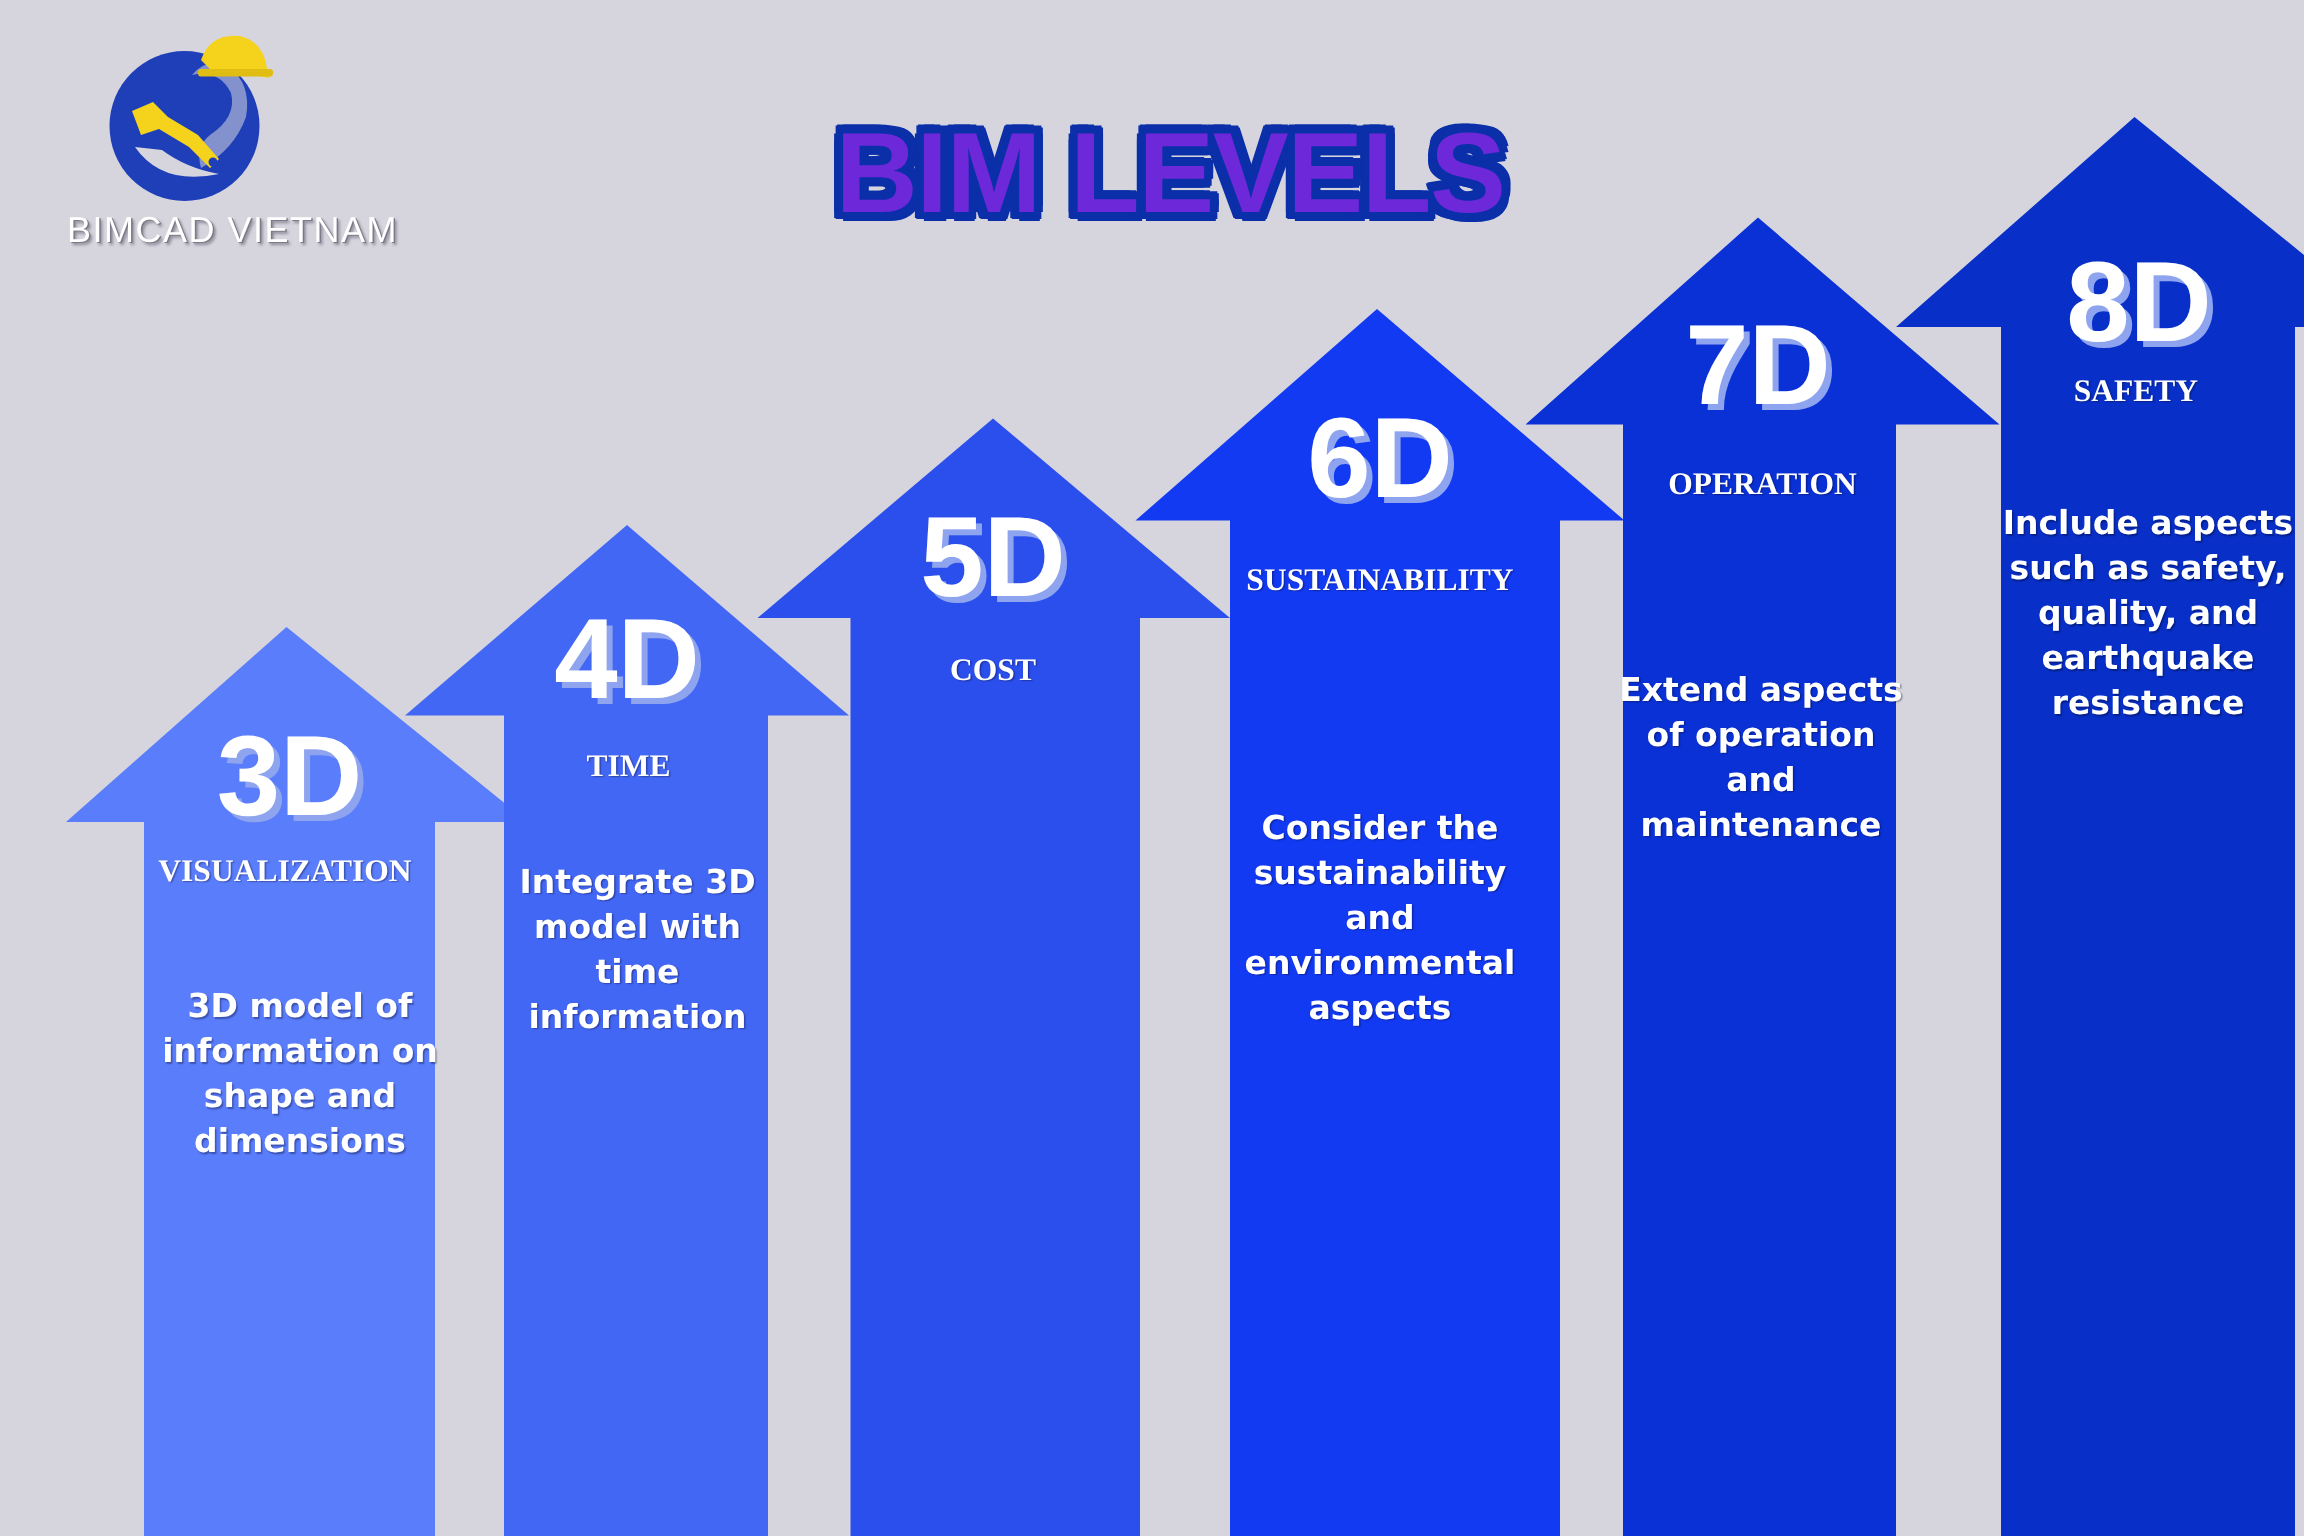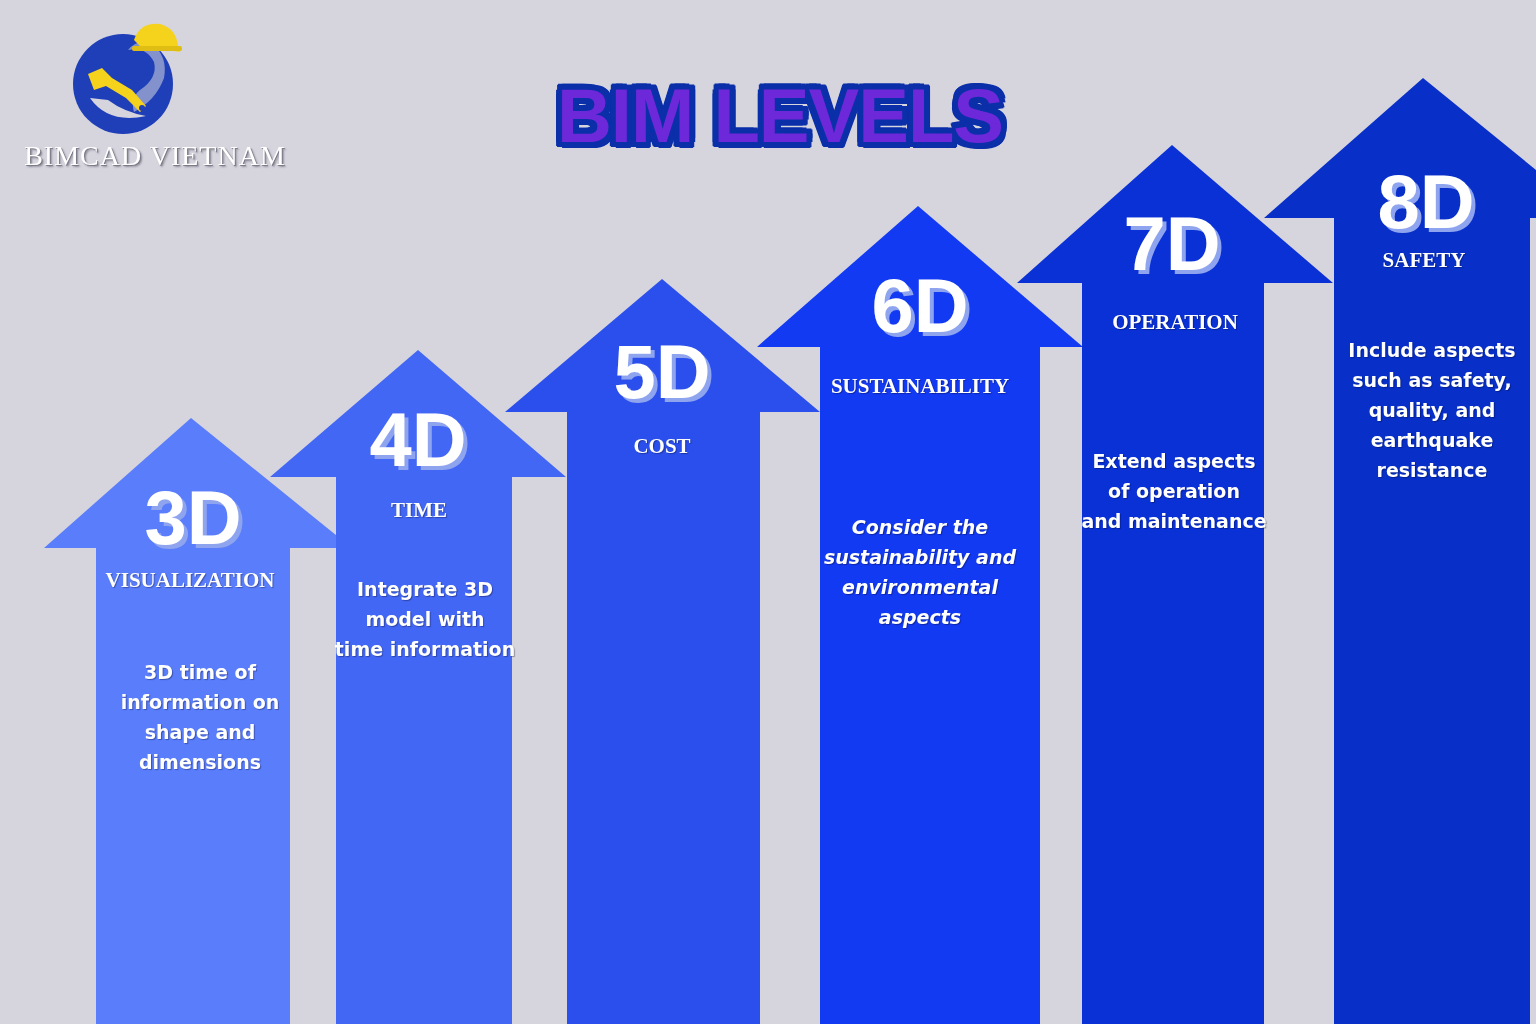--- a/index.html
+++ b/index.html
@@ -8,21 +8,21 @@
     background: #d6d5de;
     position: relative;
     font-family: "DejaVu Sans", "Liberation Sans", sans-serif;
   }
   #stage { position: absolute; left: 0; top: 0; width: 1536px; height: 1024px; }
   svg.arrows { position: absolute; left: 0; top: 0; }
   .logo { position: absolute; left: 10px; top: 20px; width: 290px; height: 160px; }
   .logo-mark { position: absolute; left: 58px; top: 0; width: 120px; height: 120px; }
   .logo-text {
     position: absolute; left: 0; top: 120px; width: 290px; text-align: center;
-    color: #ffffff; font-family: Liberation Serif, serif; font-size: 28px;
+    color: #ffffff; font-family: Liberation Sans, sans-serif; font-size: 24px;
     letter-spacing: 1px; font-weight: normal;
     text-shadow: 1px 1px 0 #7a7a88, 2px 2px 2px #8a8a96;
   }
   .title {
     position: absolute; left: 530px; top: 72px; width: 500px; text-align: center;
     font-family: "Liberation Sans", sans-serif; font-weight: bold; font-size: 76px;
     color: #6d28d9; letter-spacing: -1px;
     -webkit-text-stroke: 0;
     text-shadow:
       -5px -5px 0 #0a2fa8, 5px -5px 0 #0a2fa8, -5px 5px 0 #0a2fa8, 5px 5px 0 #0a2fa8,
@@ -32,21 +32,21 @@
   .lvl { position: absolute; text-align: center; color: #ffffff; }
   .lvl .code {
     font-family: "Liberation Sans", sans-serif; font-weight: bold; font-size: 76px; line-height: 1;
     text-shadow: 4px 4px 0 #8fa4ee;
   }
   .lvl .name {
     font-family: Liberation Serif, serif; font-weight: bold; font-size: 21px; line-height: 1;
     text-shadow: 1px 1px 1px rgba(0,0,30,0.35);
   }
   .lvl .desc {
-    font-family: "DejaVu Sans", sans-serif; font-weight: bold; font-size: 19px; line-height: 30px;
+    font-family: "DejaVu Sans", sans-serif; font-weight: bold; font-size: 22px; line-height: 30px;
     text-shadow: 1px 1px 1px rgba(0,0,30,0.35);
   }
 </style>
 </head>
 <body>
 
 <div id="stage">
 
   <svg class="arrows" width="1536" height="1024" viewBox="0 0 1536 1024">
     <polygon points="191,418 352,548 290,548 290,1024 96,1024 96,548 44,548" fill="#5a7dfc"></polygon>
@@ -73,21 +73,21 @@
 
   <div class="title">BIM LEVELS</div>
 
   <div class="lvl" style="left:96px; top:480px; width:194px;">
     <div class="code">3D</div>
   </div>
   <div class="lvl" style="left:60px; top:570px; width:260px;">
     <div class="name">VISUALIZATION</div>
   </div>
   <div class="lvl" style="left:100px; top:657px; width:200px;">
-    <div class="desc">3D time of</div>
+    <div class="desc">3D model of</div>
     <div class="desc">information on</div>
     <div class="desc">shape and</div>
     <div class="desc">dimensions</div>
   </div>
 
   <div class="lvl" style="left:320px; top:402px; width:196px;">
     <div class="code">4D</div>
   </div>
   <div class="lvl" style="left:336px; top:500px; width:166px;">
     <div class="name">TIME</div>
@@ -104,21 +104,21 @@
   <div class="lvl" style="left:567px; top:436px; width:190px;">
     <div class="name">COST</div>
   </div>
 
   <div class="lvl" style="left:820px; top:268px; width:200px;">
     <div class="code">6D</div>
   </div>
   <div class="lvl" style="left:812px; top:376px; width:216px;">
     <div class="name">SUSTAINABILITY</div>
   </div>
-  <div class="lvl" style="left:815px; top:512px; width:210px;font-style:italic;">
+  <div class="lvl" style="left:815px; top:538px; width:210px;">
     <div class="desc">Consider the</div>
     <div class="desc">sustainability and</div>
     <div class="desc">environmental</div>
     <div class="desc">aspects</div>
   </div>
 
   <div class="lvl" style="left:1072px; top:206px; width:200px;">
     <div class="code">7D</div>
   </div>
   <div class="lvl" style="left:1082px; top:312px; width:186px;">

